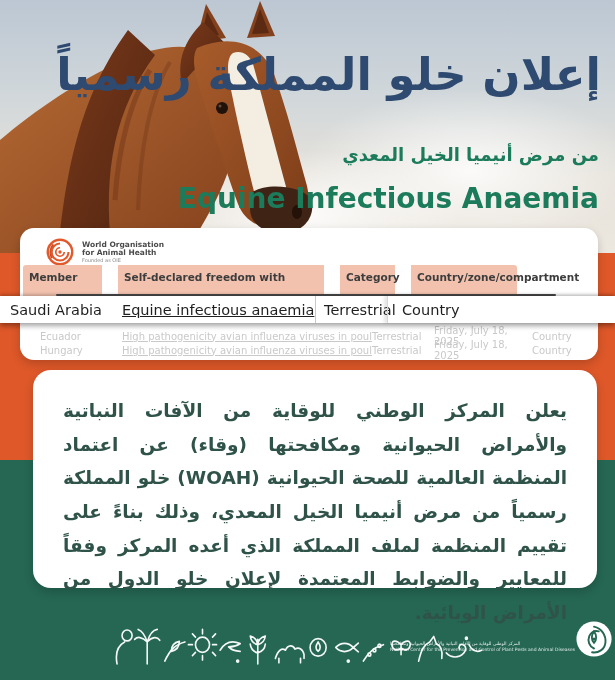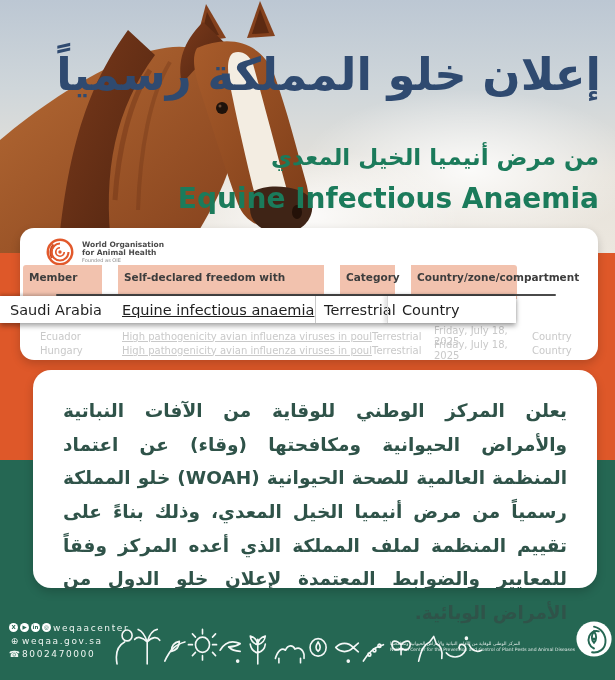--- a/index.html
+++ b/index.html
@@ -10,21 +10,21 @@
   .bg-sky{position:absolute;left:0;top:0;width:615px;height:253px;
     background:linear-gradient(180deg,#bcc7d3 0%,#cfd6da 35%,#e6e2da 70%,#ece7df 100%);}
   .cloud{position:absolute;border-radius:50%;
     background:radial-gradient(closest-side,rgba(255,255,255,.85),rgba(255,255,255,0));}
   .bg-orange{position:absolute;left:0;top:253px;width:615px;height:207px;background:#DE5829;}
   .bg-green{position:absolute;left:0;top:460px;width:615px;height:220px;background:#256753;}
 
   
   .title-ar{position:absolute;right:14px;top:48px;font-size:45px;font-weight:bold;
     color:#2F4A70;direction:rtl;white-space:nowrap;letter-spacing:-1px;}
-  .subtitle-ar{position:absolute;right:16px;top:144px;font-size:23px;font-weight:bold;
+  .subtitle-ar{position:absolute;right:16px;top:144px;font-size:18px;font-weight:bold;
     color:#1B7B5B;direction:rtl;white-space:nowrap;}
   .subtitle-en{position:absolute;right:16px;top:182px;font-size:28px;font-weight:bold;
     color:#1B7B5B;white-space:nowrap;}
 
   
   .horse{position:absolute;left:0;top:0;width:345px;height:253px;overflow:hidden;}
 
   
   .table-card{position:absolute;left:20px;top:228px;width:578px;height:132px;
     background:#fff;border-radius:14px;box-shadow:0 4px 10px rgba(0,0,0,.18);}
@@ -37,21 +37,21 @@
     padding:6px 4px 4px 6px;line-height:1.15;min-height:34px;}
   .thead .th:first-child{border-top-left-radius:3px;}
   .thead .th:last-child{border-top-right-radius:3px;}
   .sort-caret{font-size:7px;color:#333;margin-top:2px;}
   .thead-underline{position:absolute;left:36px;top:66px;width:500px;height:2px;background:#4a4a4a;border-radius:2px;}
   .faded-row{position:absolute;left:20px;width:545px;display:grid;
     grid-template-columns:82px 250px 62px 98px 53px;color:#c9c9c9;font-size:10px;align-items:center;}
   .faded-row .link{text-decoration:underline;white-space:nowrap;overflow:hidden;}
 
   
-  .saudi-row{position:absolute;left:0;top:296px;width:516px;height:27px;background:#fff;z-index:6;
+  .saudi-row{position:absolute;left:0;top:296px;width:615px;height:27px;background:#fff;z-index:6;
     display:flex;align-items:center;font-size:14.5px;color:#1f1f1f;
     box-shadow:0 3px 5px rgba(0,0,0,.35),0 -2px 3px rgba(0,0,0,.18);}
   .saudi-row .c-member{width:122px;padding-left:10px;}
   .saudi-row .c-freedom{width:193px;text-decoration:underline;}
   .saudi-row .c-cat{width:72px;padding-left:8px;border-left:1px solid #c9c9c9;height:100%;display:flex;align-items:center;}
   .saudi-row .c-date{width:158px;padding-left:10px;}
   .saudi-row .c-scope{flex:1;padding-left:14px;border-left:1px solid #d7d7d7;height:100%;
     display:flex;align-items:center;box-shadow:-3px 0 3px rgba(0,0,0,.10);}
 
   
@@ -168,37 +168,20 @@
     <div class="c-freedom">Equine infectious anaemia</div>
     <div class="c-cat">Terrestrial</div>
     <div class="c-scope">Country</div>
   </div>
 
   <div class="body-card">
     <div class="body-text" dir="rtl">يعلن المركز الوطني للوقاية من الآفات النباتية والأمراض الحيوانية ومكافحتها (وقاء) عن اعتماد المنظمة العالمية للصحة الحيوانية (WOAH) خلو المملكة رسمياً من مرض أنيميا الخيل المعدي، وذلك بناءً على تقييم المنظمة لملف المملكة الذي أعده المركز وفقاً للمعايير والضوابط المعتمدة لإعلان خلو الدول من الأمراض الوبائية.</div>
   </div>
 
   <div class="footer">
-    <div class="contact">
-      <div class="row">
-        <span class="soc">X</span>
-        <span class="soc">▶</span>
-        <span class="soc">in</span>
-        <span class="soc">◎</span>
-        <span>weqaacenter</span>
-      </div>
-      <div class="row">
-        <span class="cicon">⊕</span>
-        <span>weqaa.gov.sa</span>
-      </div>
-      <div class="row">
-        <span class="cicon">☎</span>
-        <span>8002470000</span>
-      </div>
-    </div>
 
     <svg class="doodles" viewBox="0 0 740 110" preserveAspectRatio="none">
       <g stroke="#ffffff" stroke-width="3.2" fill="none" stroke-linecap="round" stroke-linejoin="round">
         <path d="M10,95 C5,70 15,60 25,55"></path>
           <circle cx="30" cy="43" r="10"></circle>
         <path d="M70,95 V55 M70,55 C60,45 50,45 45,50 M70,55 C65,40 60,35 52,32 M70,55 C75,40 82,33 90,32 M70,55 C80,45 90,45 95,52"></path>
         <path d="M105,90 C115,70 125,60 145,55"></path>
           <path d="M118,72 C118,62 124,56 134,54 C134,64 128,70 118,72 Z"></path>
         <circle cx="180" cy="60" r="14"></circle>
           <path d="M180,40 V32 M180,88 V80 M160,60 h-8 M208,60 h-8 M166,46 l-6,-6 M200,74 l6,6 M166,74 l-6,6 M200,46 l6,-6"></path>

